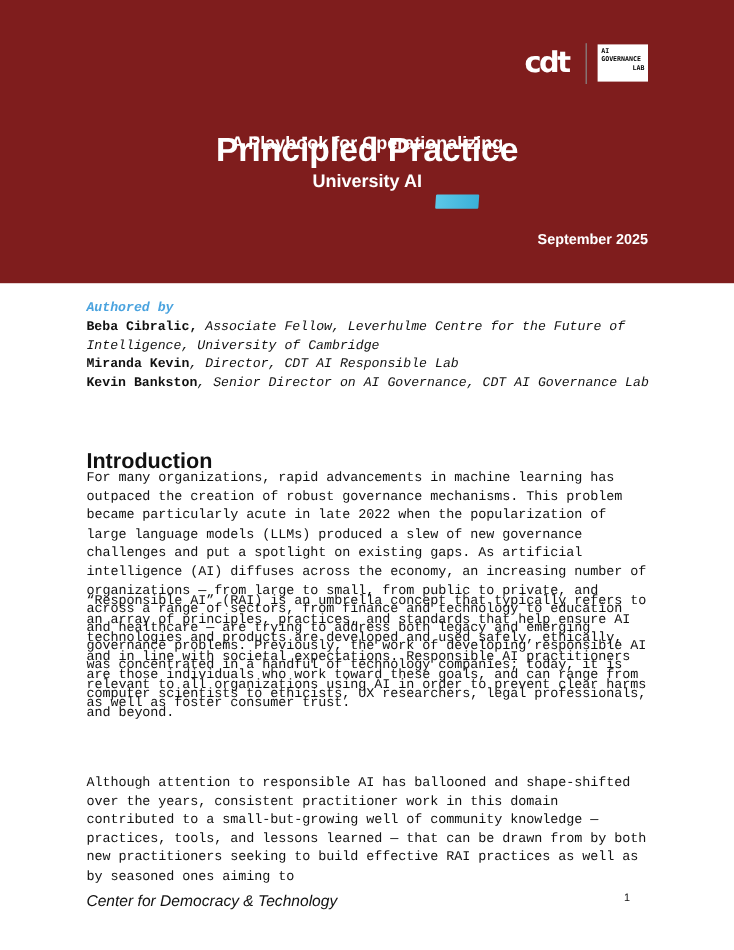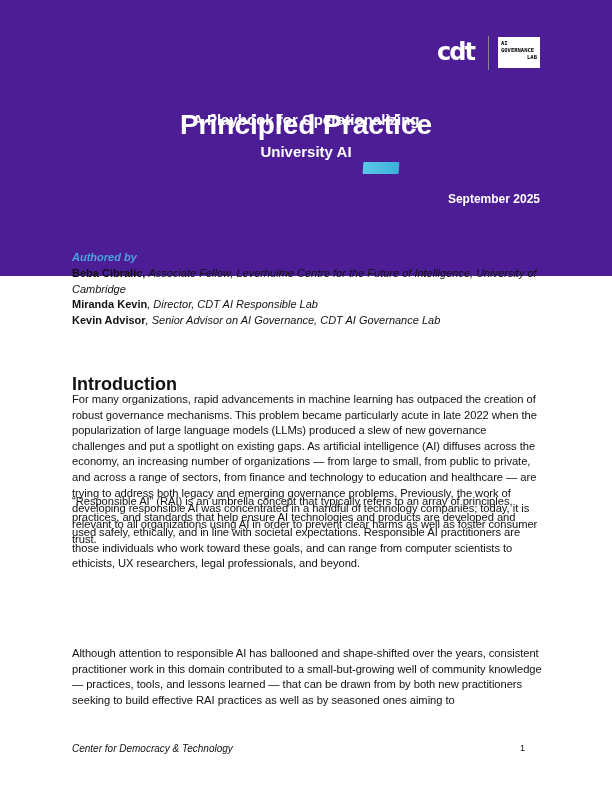--- a/index.html
+++ b/index.html
@@ -1,21 +1,21 @@
 <!DOCTYPE html>
 <html><head>
   <meta charset="utf-8">
   <style>
     * { margin: 0; padding: 0; box-sizing: border-box; }
     html, body { width: 612px; height: 792px; background: #ffffff; overflow: hidden; }
     body { font-family: "Liberation Sans", "DejaVu Sans", sans-serif; color: #111; position: relative; }
 
     .cover {
-      position: absolute; left: 0; top: 0; width: 612px; height: 276px;
-      background: #4c1d95;
+      position: absolute; left: 0; top: 0; width: 612px; height: 236px;
+      background: #7f1d1d;
     }
     .logo-cdt {
       position: absolute; left: 437px; top: 40px;
       font-family: "DejaVu Sans", sans-serif; font-weight: bold;
       color: #fff; font-size: 24px; letter-spacing: -2px; line-height: 1;
     }
     .logo-divider {
       position: absolute; left: 488px; top: 36px; width: 1px; height: 34px;
       background: #888;
     }
@@ -42,21 +42,21 @@
     .highlight {
       position: absolute; left: 363px; top: 162px; width: 36px; height: 12px;
       background: linear-gradient(90deg, #5cc8e8, #3ab0d8);
       transform: skewX(-4deg); border-radius: 1px;
     }
     .date {
       position: absolute; right: 72px; top: 192px;
       color: #fff; font-weight: bold; font-size: 12px; margin-left: 21px;
     }
 
-    .content { position: absolute; left: 72px; width: 470px; }
+    .content { position: absolute; left: 72px; width: 470px; font-family: Liberation Mono, monospace; }
     .authored {
       top: 251px; color: #4aa3df; font-style: italic; font-weight: bold; font-size: 11px;
     }
     .authors { top: 266px; font-size: 11px; line-height: 15.5px; }
     .authors .a { display: block; }
     .authors b { font-weight: bold; }
     .authors i { font-style: italic; }
 
     .h1 {
       top: 370px; font-size: 18px; font-weight: bold; line-height: 28px;
@@ -65,21 +65,21 @@
     .para {
       font-size: 11.2px; line-height: 15.6px; text-align: left;
       letter-spacing: -0.05px;
     }
     .p1 { top: 392px; }
     .p2 { top: 494px; }
     .p3 { top: 646px; }
 
     .footer-left {
       position: absolute; left: 72px; top: 743px;
-      font-style: italic; font-size: 10px; color: #111;
+      font-style: italic; font-size: 13px; color: #111;
     }
     .footer-right {
       position: absolute; left: 520px; top: 743px; font-size: 9px; color: #111;
     }
   </style>
 </head>
 <body>
 
 <div class="cover">
   <div class="logo-cdt">cdt</div>
@@ -97,21 +97,21 @@
 </div>
 
 <div class="content authored">Authored by</div>
 
 <div class="content authors">
   <span class="a">
     <b>Beba Cibralic,</b>
     <i>Associate Fellow, Leverhulme Centre for the Future of Intelligence, University of Cambridge</i>
   </span>
   <span class="a"><b>Miranda Kevin</b><i>, Director, CDT AI Responsible Lab</i></span>
-  <span class="a"><b>Kevin Advisor</b><i>, Senior Advisor on AI Governance, CDT AI Governance Lab</i></span>
+  <span class="a"><b>Kevin Bankston</b><i>, Senior Director on AI Governance, CDT AI Governance Lab</i></span>
 </div>
 
 <div class="content h1">Introduction</div>
 
 <p class="content para p1">For many organizations, rapid advancements in machine learning has outpaced the creation of robust governance mechanisms. This problem became particularly acute in late 2022 when the popularization of large language models (LLMs) produced a slew of new governance challenges and put a spotlight on existing gaps. As artificial intelligence (AI) diffuses across the economy, an increasing number of organizations — from large to small, from public to private, and across a range of sectors, from finance and technology to education and healthcare — are trying to address both legacy and emerging governance problems. Previously, the work of developing responsible AI was concentrated in a handful of technology companies; today, it is relevant to all organizations using AI in order to prevent clear harms as well as foster consumer trust.</p>
 <p class="content para p2">“Responsible AI” (RAI) is an umbrella concept that typically refers to an array of principles, practices, and standards that help ensure AI technologies and products are developed and used safely, ethically, and in line with societal expectations. Responsible AI practitioners are those individuals who work toward these goals, and can range from computer scientists to ethicists, UX researchers, legal professionals, and beyond.</p>
 <p class="content para p3">Although attention to responsible AI has ballooned and shape-shifted over the years, consistent practitioner work in this domain contributed to a small-but-growing well of community knowledge — practices, tools, and lessons learned — that can be drawn from by both new practitioners seeking to build effective RAI practices as well as by seasoned ones aiming to</p>
 
 <div class="footer-left">Center for Democracy &amp; Technology</div>
 <div class="footer-right">1</div>

